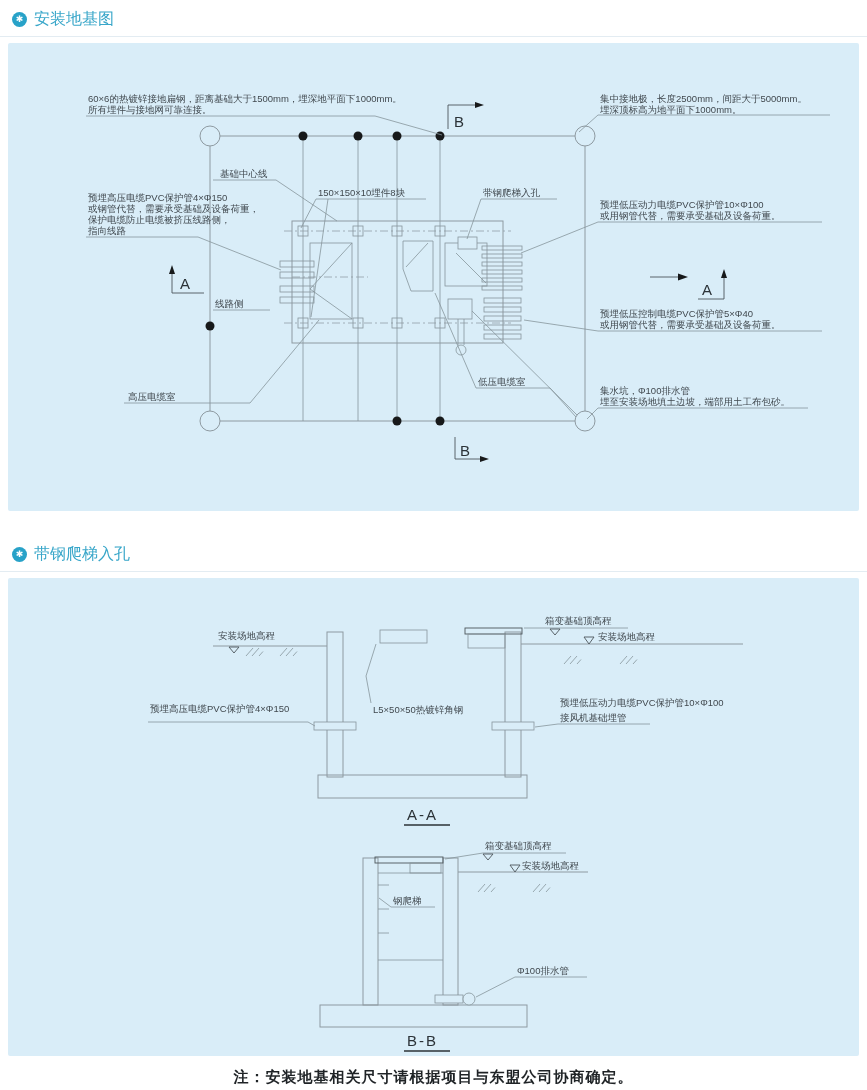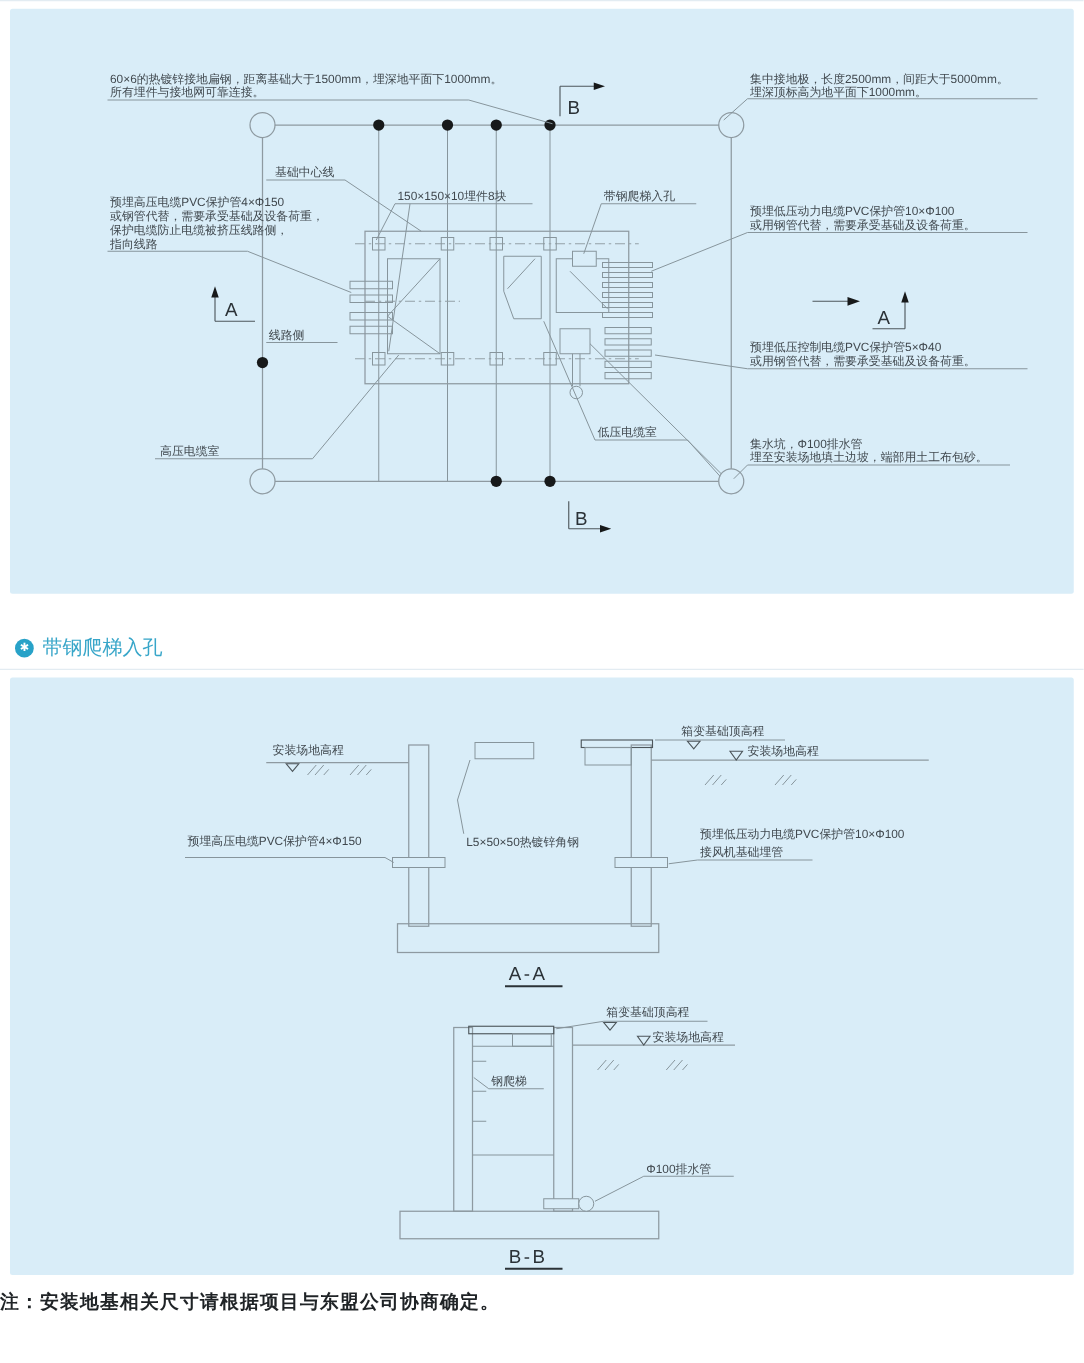--- a/index.html
+++ b/index.html
@@ -5,36 +5,40 @@
   html,body{margin:0;padding:0;}
   body{width:867px;background:#ffffff;font-family:"Liberation Sans",sans-serif;}
   .section-header{display:flex;align-items:center;gap:7px;padding:9px 0 6px 12px;}
   .bullet{width:15px;height:15px;border-radius:50%;background:#28a2c8;color:#fff;
           font-size:9px;line-height:15px;text-align:center;display:inline-block;flex:0 0 auto;}
   .bullet::before{content:"✱";}
   .section-title{color:#38a6c9;font-size:16px;}
   .divider{height:1px;background:#e3ecf2;}
   .panel{background:#d9edf8;margin:6px 8px 0 8px;border-radius:2px;overflow:hidden;}
   .panel svg{display:block;width:100%;height:auto;}
-  .note{font-weight:bold;color:#1f2326;font-size:15px;text-align:left;margin-top:12px;letter-spacing:1px;}
+  .note{font-weight:bold;color:#1f2326;font-size:15px;text-align:center;margin-top:12px;letter-spacing:1px;}
   svg text{font-size:9.5px;fill:#41494f;}
   svg text.mark{font-size:15px;fill:#2b3237;}
   svg text.sec-title{font-size:15px;fill:#2b3237;letter-spacing:2px;}
   .ln{stroke:#8e9aa1;stroke-width:1;fill:none;}
   .thin{stroke:#87959c;stroke-width:0.8;fill:none;}
   .dash{stroke:#93a0a7;stroke-width:0.8;fill:none;stroke-dasharray:8 3 2 3;}
   .blk{fill:#17191a;stroke:none;}
   .sym{stroke:#4d565b;stroke-width:0.9;fill:none;}
   .boxfill{fill:#d9edf8;}
 </style>
 </head>
 <body>
 
 <div>
 
+  <div class="section-header">
+    <span class="bullet"></span>
+    <span class="section-title">安装地基图</span>
+  </div>
   <div class="divider"></div>
 
   <div class="panel">
   <svg viewBox="0 0 851 468" width="851" height="468">
 
     <g>
       <line class="ln" x1="202" y1="93" x2="577" y2="93"></line>
       <line class="ln" x1="202" y1="378" x2="577" y2="378"></line>
       <line class="ln" x1="202" y1="93" x2="202" y2="378"></line>
       <line class="ln" x1="577" y1="93" x2="577" y2="378"></line>

